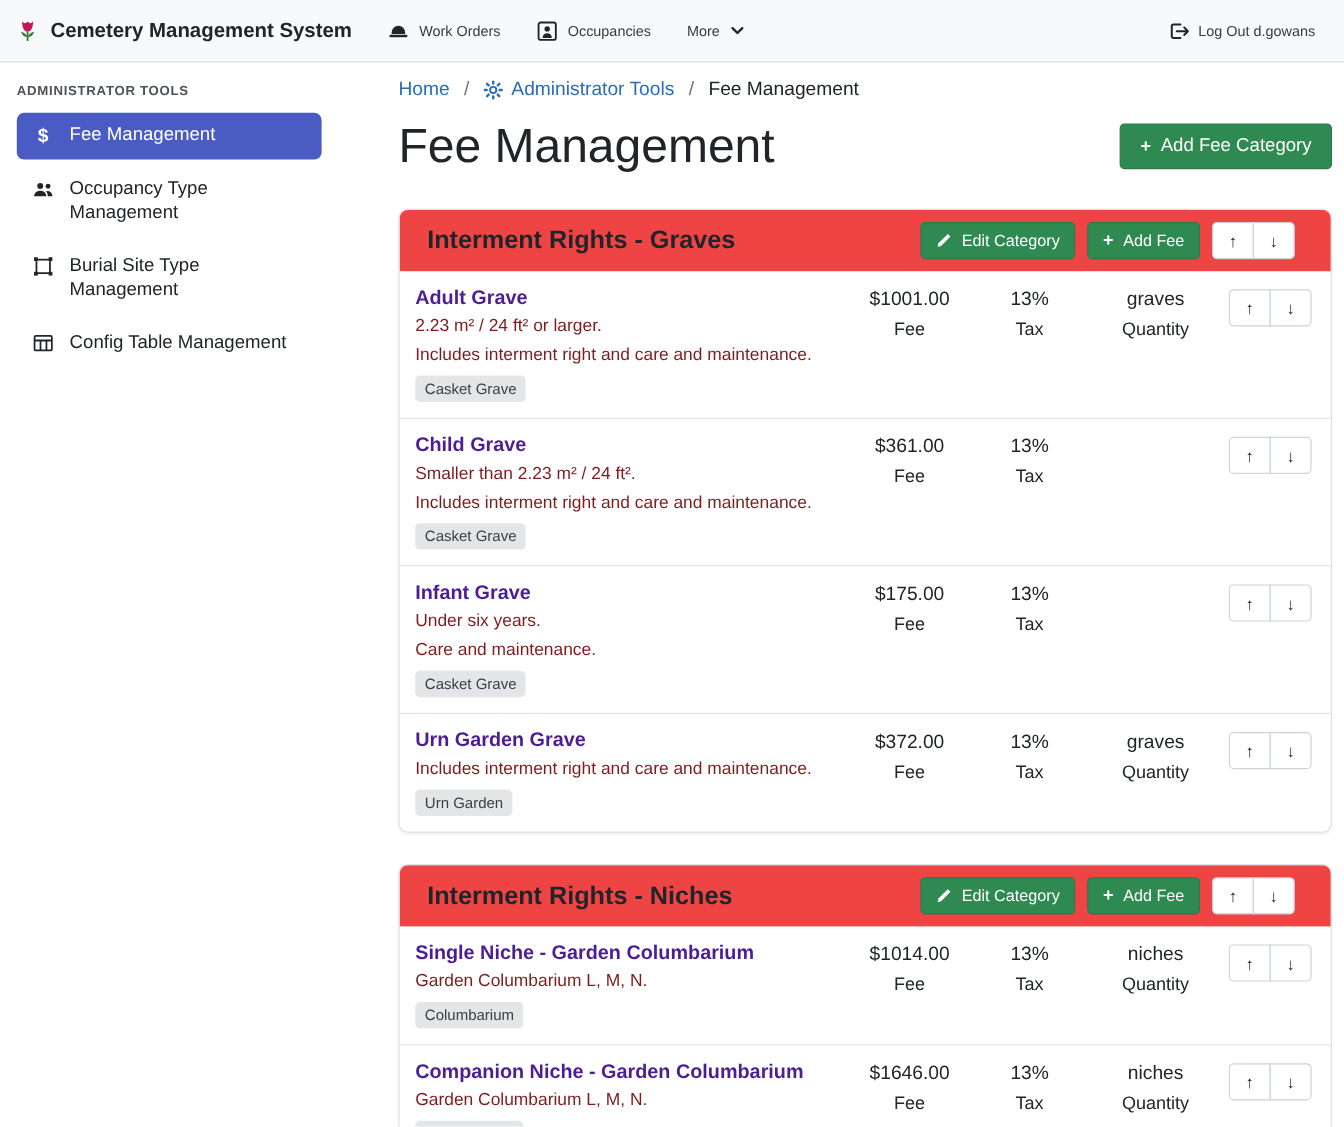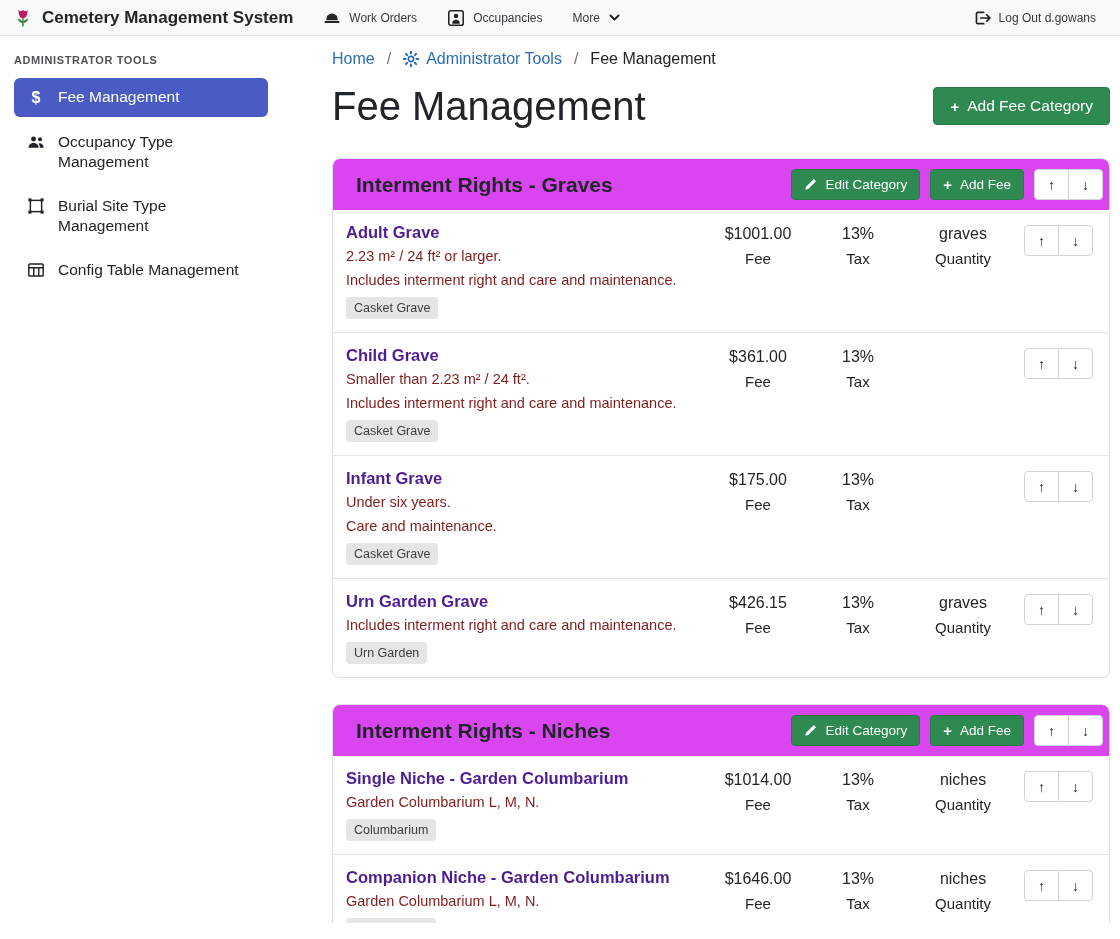--- a/index.html
+++ b/index.html
@@ -6,21 +6,21 @@
   html,body { width:1120px; height:939px; overflow:hidden; }
   body {
     font-family: "Liberation Sans", "DejaVu Sans", sans-serif;
     color:#212529; background:#fff; font-size:16px;
   }
   a { text-decoration:none; }
   button { font-family:inherit; }
 
   
   .navbar{
-    height:36px; background:#f8f9fa; border-bottom:1px solid #dee2e6;
+    height:52px; background:#f8f9fa; border-bottom:1px solid #dee2e6;
     display:flex; align-items:center; justify-content:space-between;
     padding:0 24px 0 12px;
   }
   .nav-left{ display:flex; align-items:center; }
   .logo{ display:inline-flex; margin-right:8px; }
   .brand{ font-weight:700; font-size:17px; color:#212529; margin-right:30px; white-space:nowrap; }
   .nav-links{ display:flex; align-items:center; }
   .nav-link{
     display:inline-flex; align-items:center; gap:8px; color:#343a40;
     font-size:12px; margin-right:30px; cursor:pointer; white-space:nowrap;
@@ -61,21 +61,21 @@
   .btn-lg{ padding:9px 16px; font-size:15.5px; }
   .btn-sm{ padding:7px 12px; font-size:13.5px; }
   .plus-glyph{ font-weight:700; font-size:15px; line-height:1; }
 
   
   .card{
     border:1px solid #dee2e6; border-radius:8px; margin-bottom:26px;
     box-shadow:0 1px 2px rgba(0,0,0,.05); overflow:hidden; background:#fff;
   }
   .card-header{
-    background:#d946ef; padding:10px 6px 10px 23px;
+    background:#ef4444; padding:10px 30px 10px 23px;
     display:flex; align-items:center; justify-content:space-between;
   }
   .card-title{ font-size:21px; font-weight:600; color:#212529; }
   .header-actions{ display:flex; align-items:center; gap:10px; }
 
   .btn-group{ display:inline-flex; }
   .btn-arrow{
     width:35px; height:31px; background:#fff; border:1px solid #ced4da; color:#212529;
     font-size:14px; font-weight:700; display:inline-flex; align-items:center; justify-content:center;
     cursor:pointer; padding:0;
@@ -372,21 +372,21 @@
 
   <div class="fee-row">
     <div class="fee-main">
       <a class="fee-name">Urn Garden Grave</a>
       <div class="fee-descs">
                   <div class="fee-desc">Includes interment right and care and maintenance.</div>
                 </div>
       <div><span class="fee-tag">Urn Garden</span></div>
     </div>
     <div class="fee-col col-fee">
-      <div class="val fee-amount">$426.15</div>
+      <div class="val fee-amount">$372.00</div>
       <div class="lbl fee-amount-label">Fee</div>
     </div>
     <div class="fee-col col-tax">
       <div class="val fee-tax">13%</div>
       <div class="lbl fee-tax-label">Tax</div>
     </div>
     <div class="fee-col col-qty">
       <div class="val fee-qty">graves</div>
       <div class="lbl fee-qty-label">Quantity</div>
     </div>

